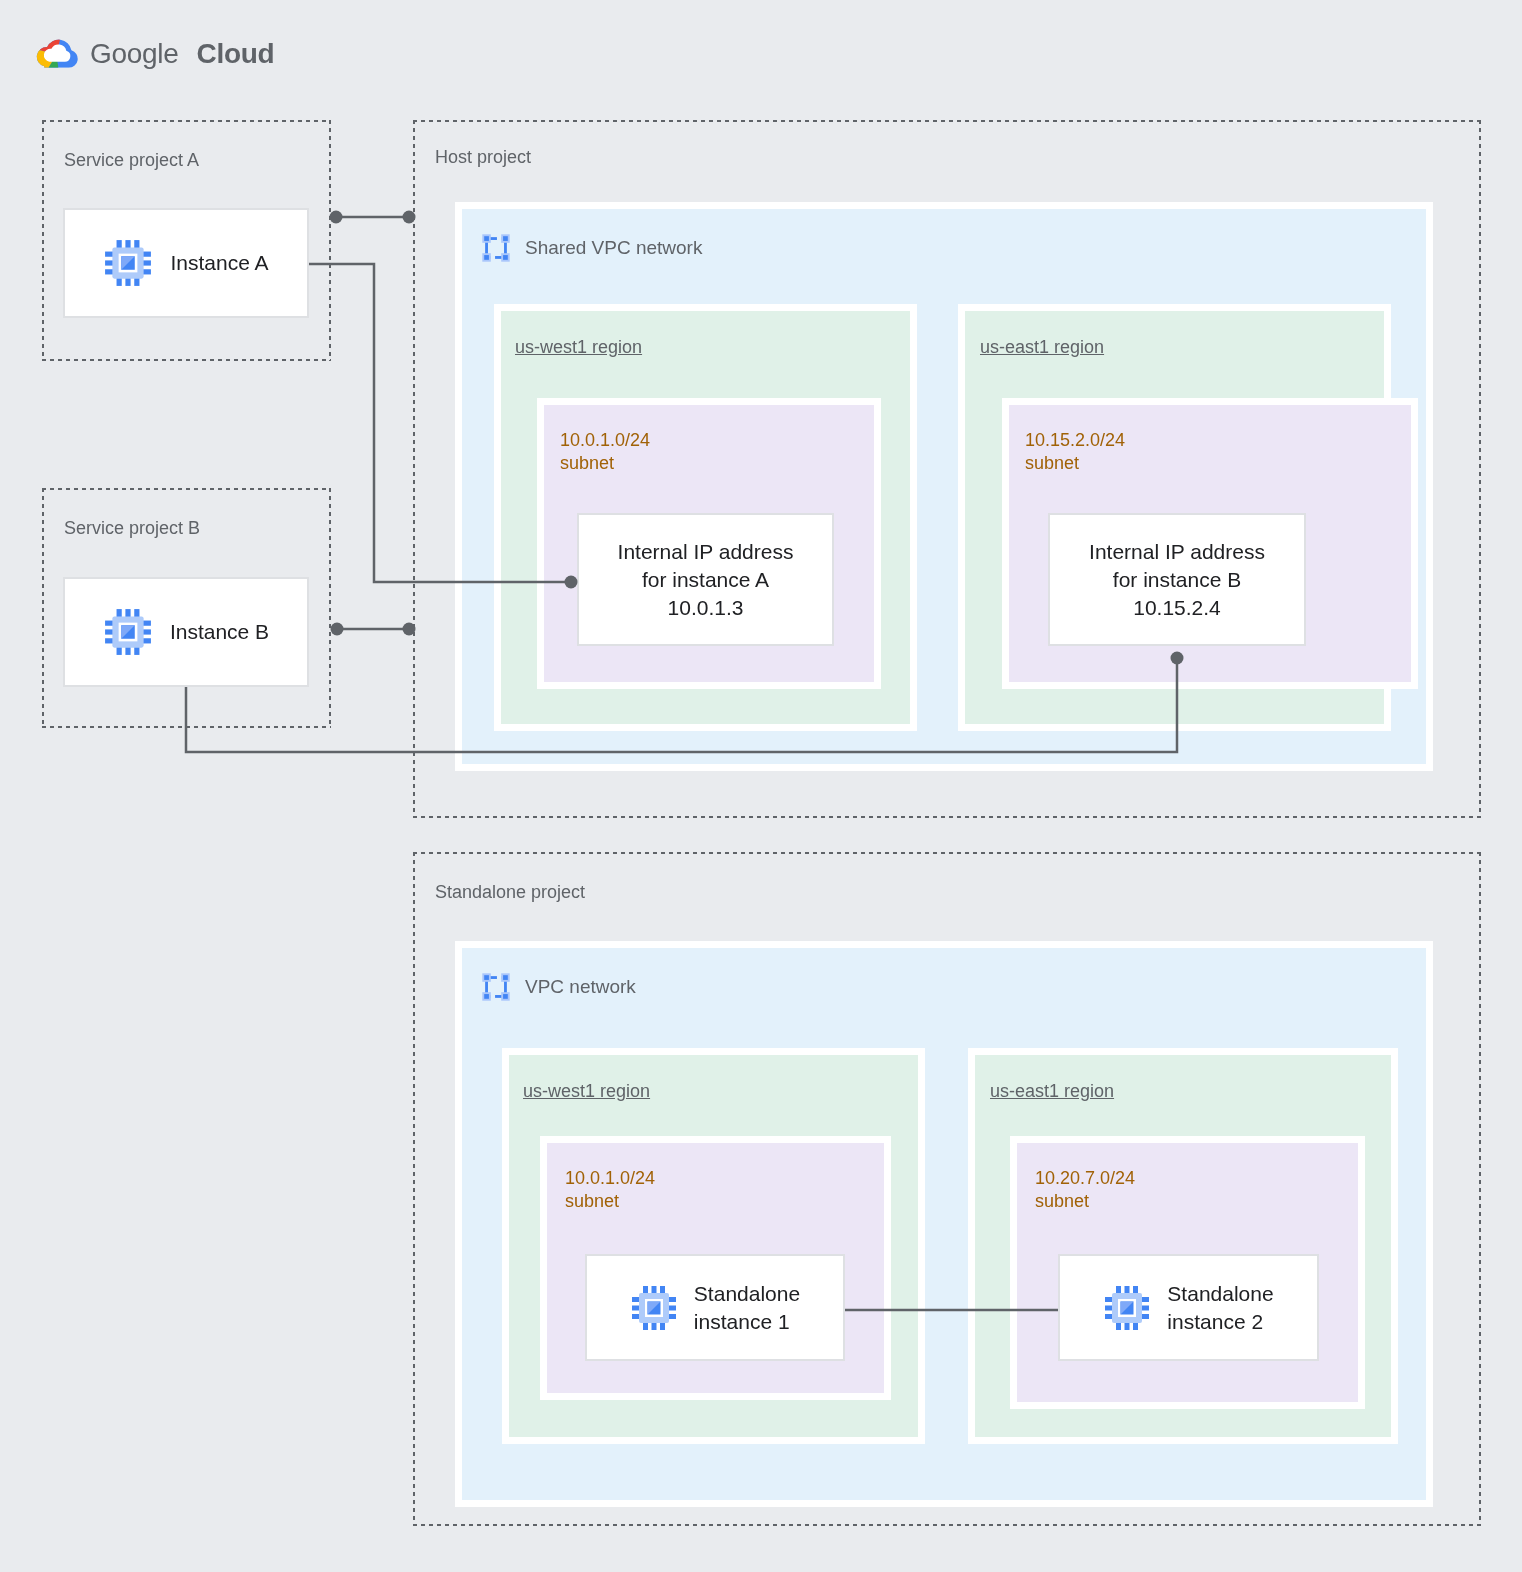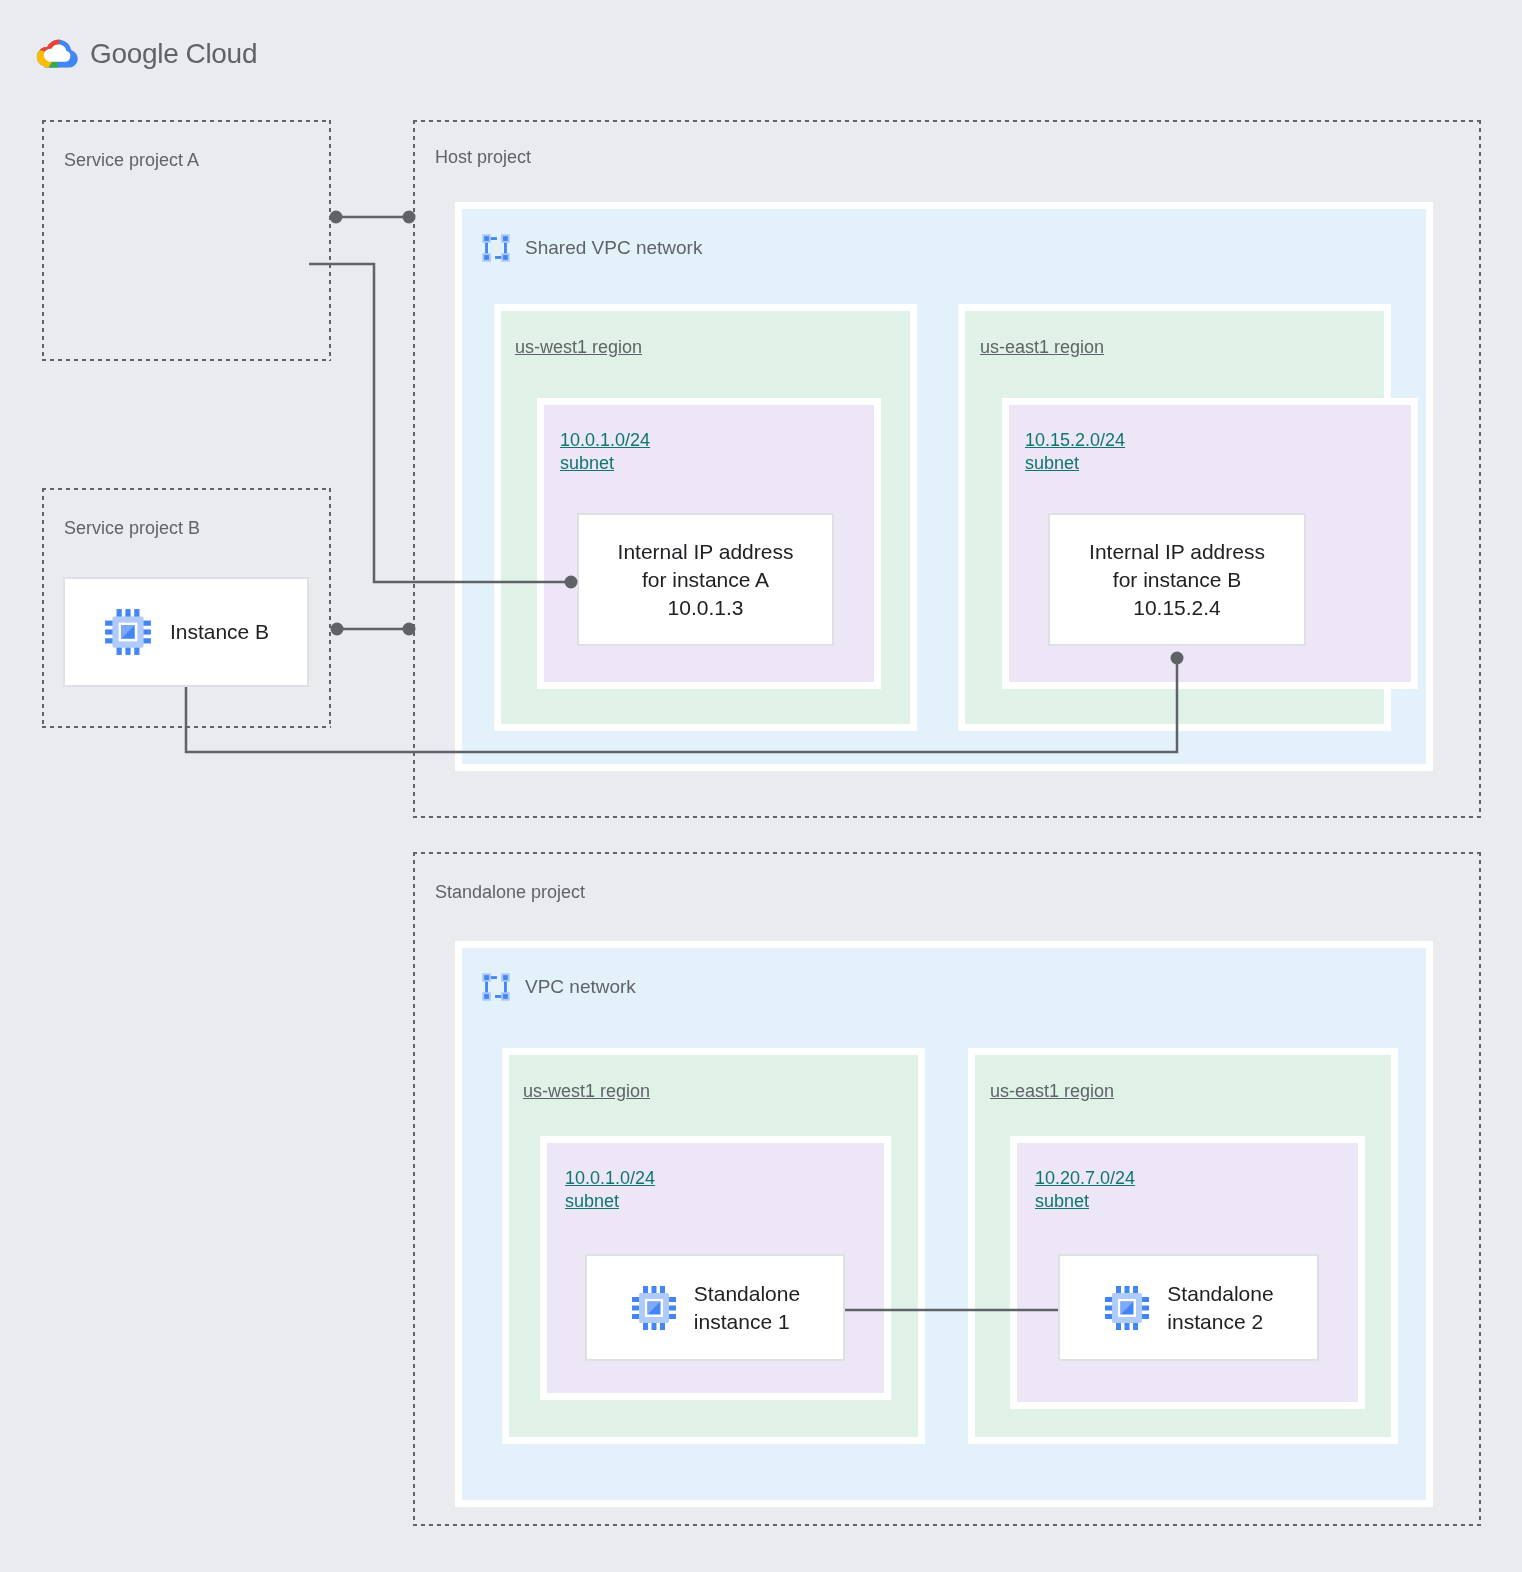--- a/index.html
+++ b/index.html
@@ -39,37 +39,37 @@
     position:absolute;left:17px;top:22px;
     display:flex;align-items:center;gap:12px;
   }
   .net-label{font-size:19px;color:#5F6368;white-space:nowrap;}
   .region-label{
     position:absolute;left:14px;top:26px;
     font-size:18px;color:#5F6368;white-space:nowrap;text-decoration:underline;
   }
   .subnet-label{
     position:absolute;left:16px;top:24px;
-    font-size:18px;line-height:23px;color:#0f766e;white-space:nowrap;text-decoration:underline;
+    font-size:18px;line-height:23px;color:#a16207;white-space:nowrap;
   }
   
   .card{
     position:absolute;box-sizing:border-box;
     background:#FFFFFF;border:2px solid #DEE0E3;
     display:flex;align-items:center;justify-content:center;
   }
   .card.instance{gap:17px;}
   .inst-label{font-size:21px;color:#202124;line-height:28px;}
   .ip-card{flex-direction:column;text-align:center;}
   .ip-line{font-size:21px;line-height:28px;color:#202124;}
   
   #logo{position:absolute;left:33px;top:36px;display:flex;align-items:center;gap:10px;}
   .logo-text{font-size:28px;color:#5F6368;letter-spacing:-0.3px;white-space:nowrap;}
   .logo-text .g{font-weight:400;}
-  .logo-text .c{font-weight:400;margin-left:7px;}
+  .logo-text .c{font-weight:700;margin-left:18px;}
   
   #wires{position:absolute;left:0;top:0;z-index:6;pointer-events:none;}
   #defs-holder{position:absolute;width:0;height:0;overflow:hidden;}
 </style>
 </head>
 <body>
 
 <svg id="defs-holder" aria-hidden="true">
   <defs>
 
@@ -131,20 +131,26 @@
 
   <div id="logo">
     <svg width="47" height="35">
         <use href="#gcloud-icon"></use>
       </svg>
     <div class="logo-text"><span class="g">Google</span><span class="c">Cloud</span></div>
   </div>
 
   <div class="proj" style="left:42px;top:120px;width:289px;height:241px;">
     <div class="proj-title">Service project A</div>
+    <div class="card instance" style="left:21px;top:88px;width:246px;height:110px;">
+      <svg width="50" height="50">
+          <use href="#chip-icon"></use>
+        </svg>
+      <span class="inst-label">Instance A</span>
+    </div>
   </div>
 
   <div class="proj" style="left:42px;top:488px;width:289px;height:240px;">
     <div class="proj-title">Service project B</div>
     <div class="card instance" style="left:21px;top:89px;width:246px;height:110px;">
       <svg width="50" height="50">
           <use href="#chip-icon"></use>
         </svg>
       <span class="inst-label">Instance B</span>
     </div>

